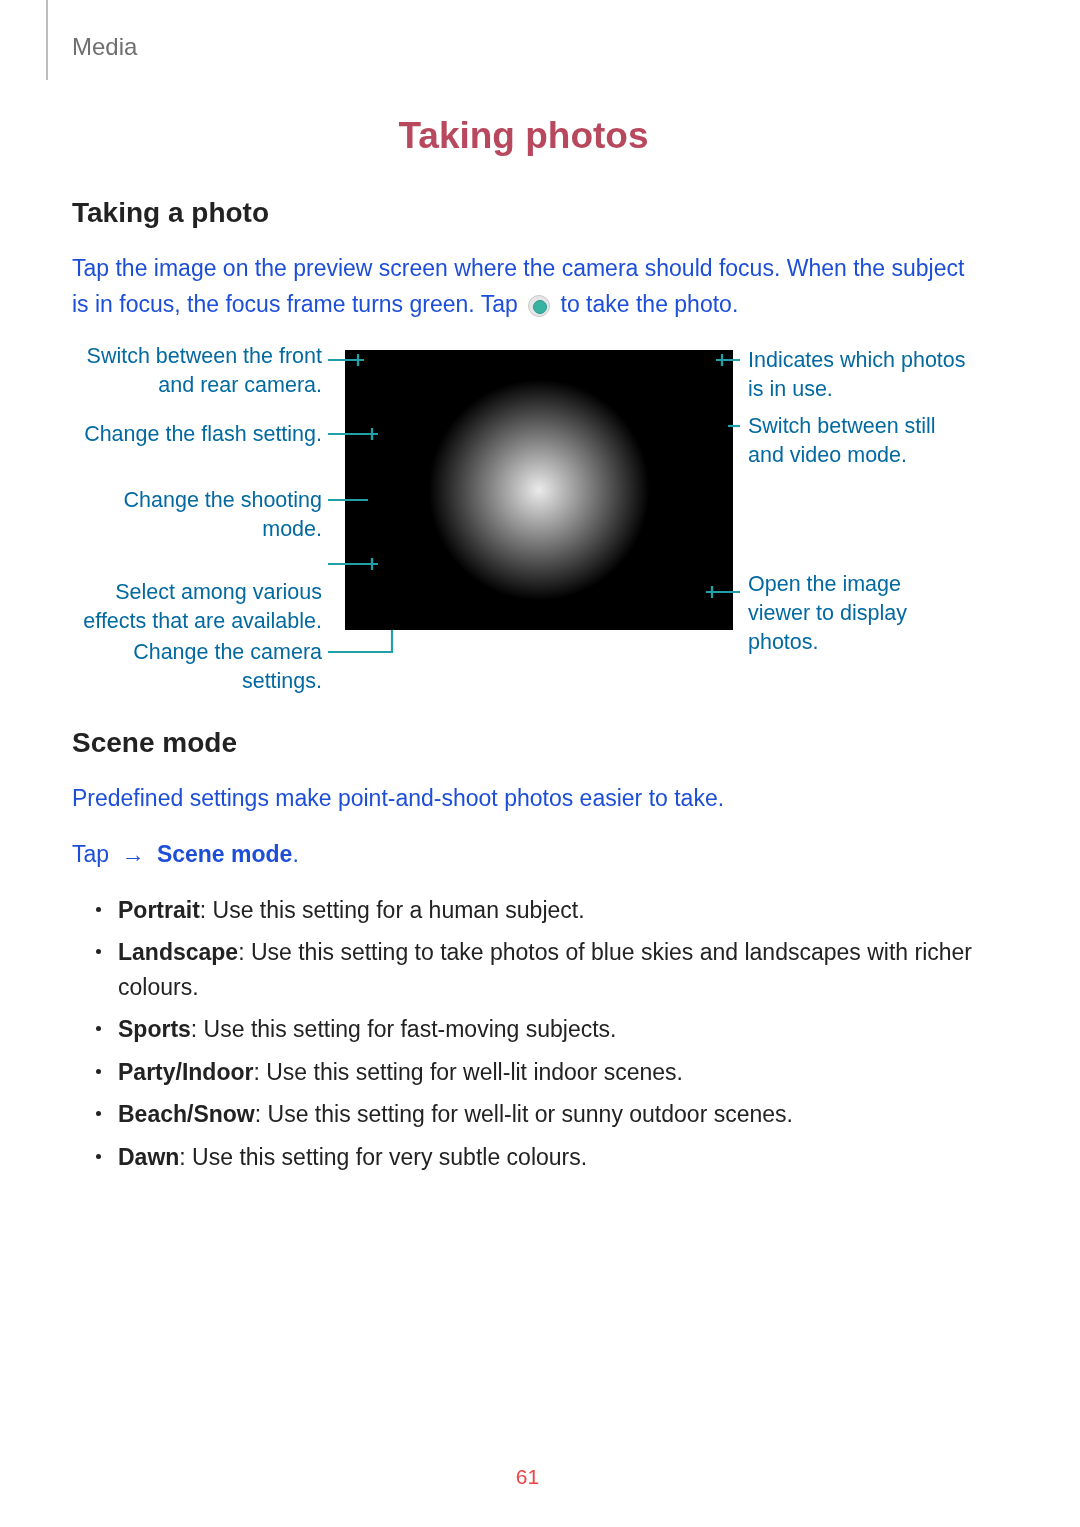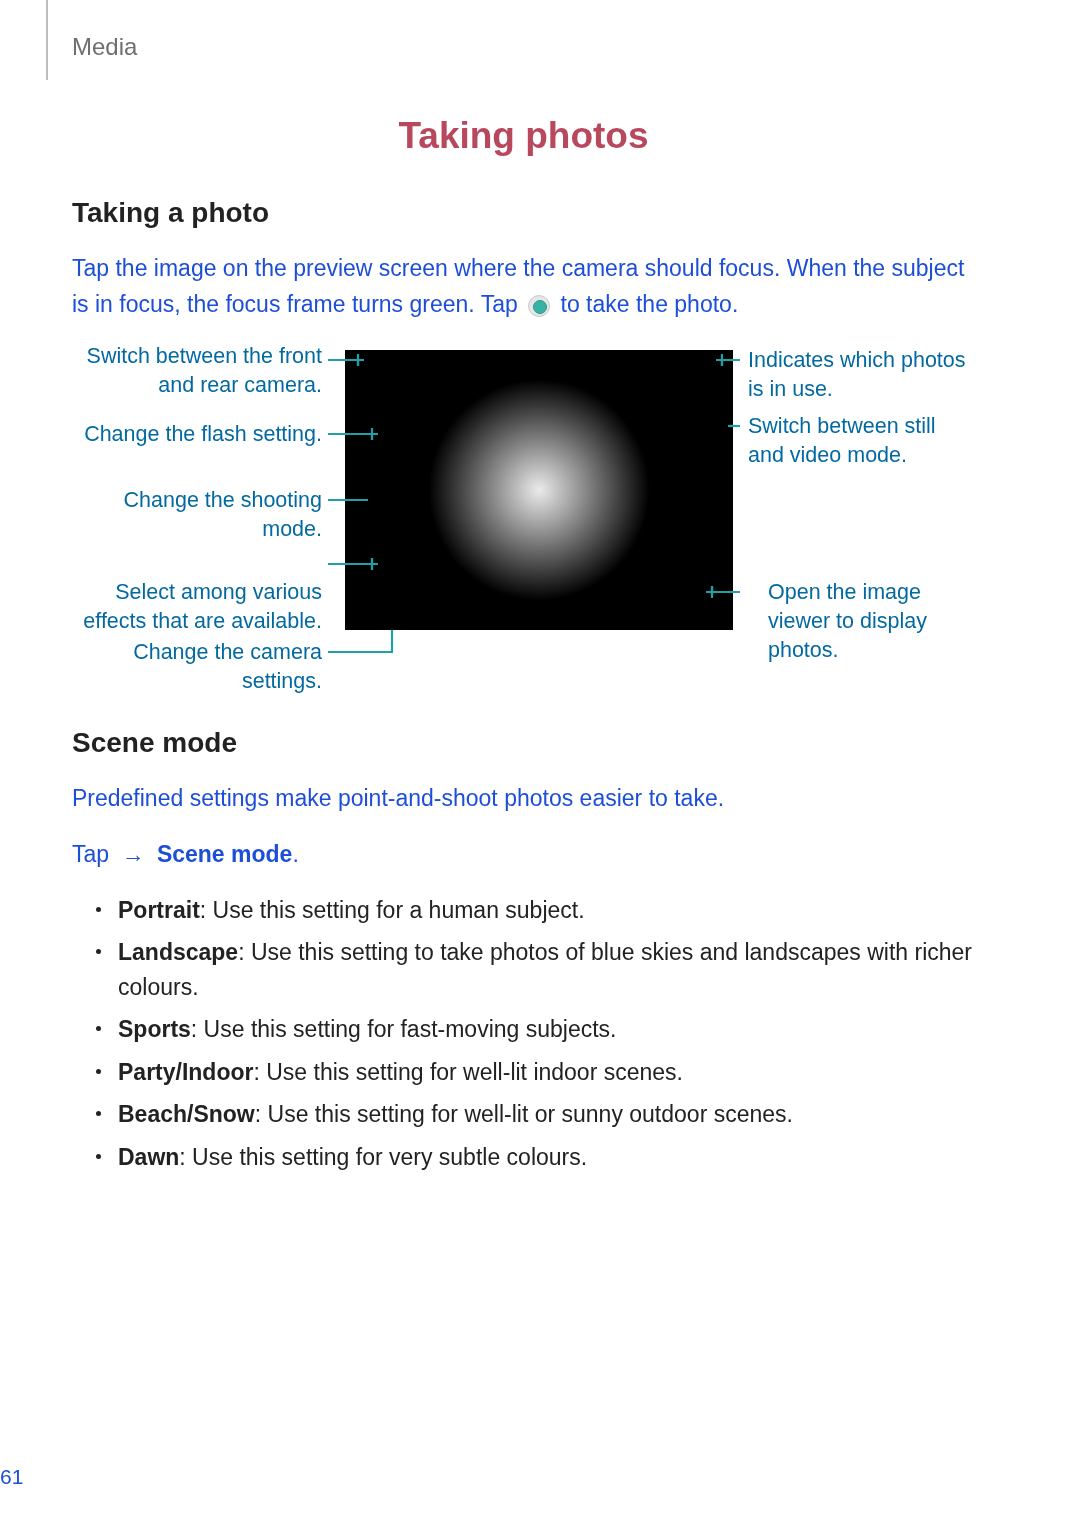--- a/index.html
+++ b/index.html
@@ -22,21 +22,21 @@
   .shutter-inline::after { content: ""; position: absolute; width: 12px; height: 12px; border-radius: 50%; background: #37b2a3; border: 1px solid #2c9a8c; top: 4px; left: 4px; }
 
   
   .diagram { position: relative; width: 100%; height: 345px; margin: 8px 0 40px 0; }
   .callout { position: absolute; font-size: 21.5px; line-height: 1.35; color: #0369a1; text-align: right; }
   .callout.r { text-align: left; }
 
   .preview { position: absolute; left: 273px; top: 8px; width: 388px; height: 280px; background: #000; }
   .preview .glow { position: absolute; left: 50%; top: 50%; width: 230px; height: 230px; transform: translate(-50%, -50%); border-radius: 50%; background: radial-gradient(circle, rgba(255,255,255,0.92) 0%, rgba(255,255,255,0.0) 68%); }
 
-  .page-no { position: absolute; left: 0; width: 100%; bottom: 38px; font-size: 21px; color: #1d4ed8; }
+  .page-no { position: absolute; left: 0; width: 100%; text-align: center; bottom: 38px; font-size: 21px; color: #ef4444; }
 
   
   ul.scene { list-style: none; margin-left: 20px; margin-top: 8px; }
   ul.scene li { position: relative; padding-left: 26px; font-size: 23px; line-height: 1.5; margin-bottom: 8px; }
   ul.scene li::before { content: ""; position: absolute; left: 4px; top: 14px; width: 5px; height: 5px; background: #222; border-radius: 50%; }
   .bold { font-weight: 700; }
 
   .arrow-sep { display: inline-block; margin: 0 6px; }
 </style>
 </head>
@@ -89,21 +89,21 @@
     </svg>
 
     <div class="callout" style="left:0; top:0; width:250px;">Switch between the front and rear camera.</div>
     <div class="callout" style="left:0; top:78px; width:250px;">Change the flash setting.</div>
     <div class="callout" style="left:0; top:144px; width:250px;">Change the shooting mode.</div>
     <div class="callout" style="left:0; top:208px; width:250px;margin-top:28px;">Select among various effects that are available.</div>
     <div class="callout" style="left:0; top:296px; width:250px;">Change the camera settings.</div>
 
     <div class="callout r" style="left:676px; top:4px; width:220px;">Indicates which photos is in use.</div>
     <div class="callout r" style="left:676px; top:70px; width:220px;">Switch between still and video mode.</div>
-    <div class="callout r" style="left:676px; top:236px; width:220px;margin-left:20px;">Open the image viewer to display photos.</div>
+    <div class="callout r" style="left:676px; top:228px; width:220px;">Open the image viewer to display photos.</div>
   </div>
 
   <h2 class="h2">Scene mode</h2>
 
   <p class="para">Predefined settings make point-and-shoot photos easier to take.</p>
 
   <p class="para">
     <span>Tap </span>
     <span class="arrow-sep">→</span>
     <span class="bold">Scene mode</span><span>.</span>

